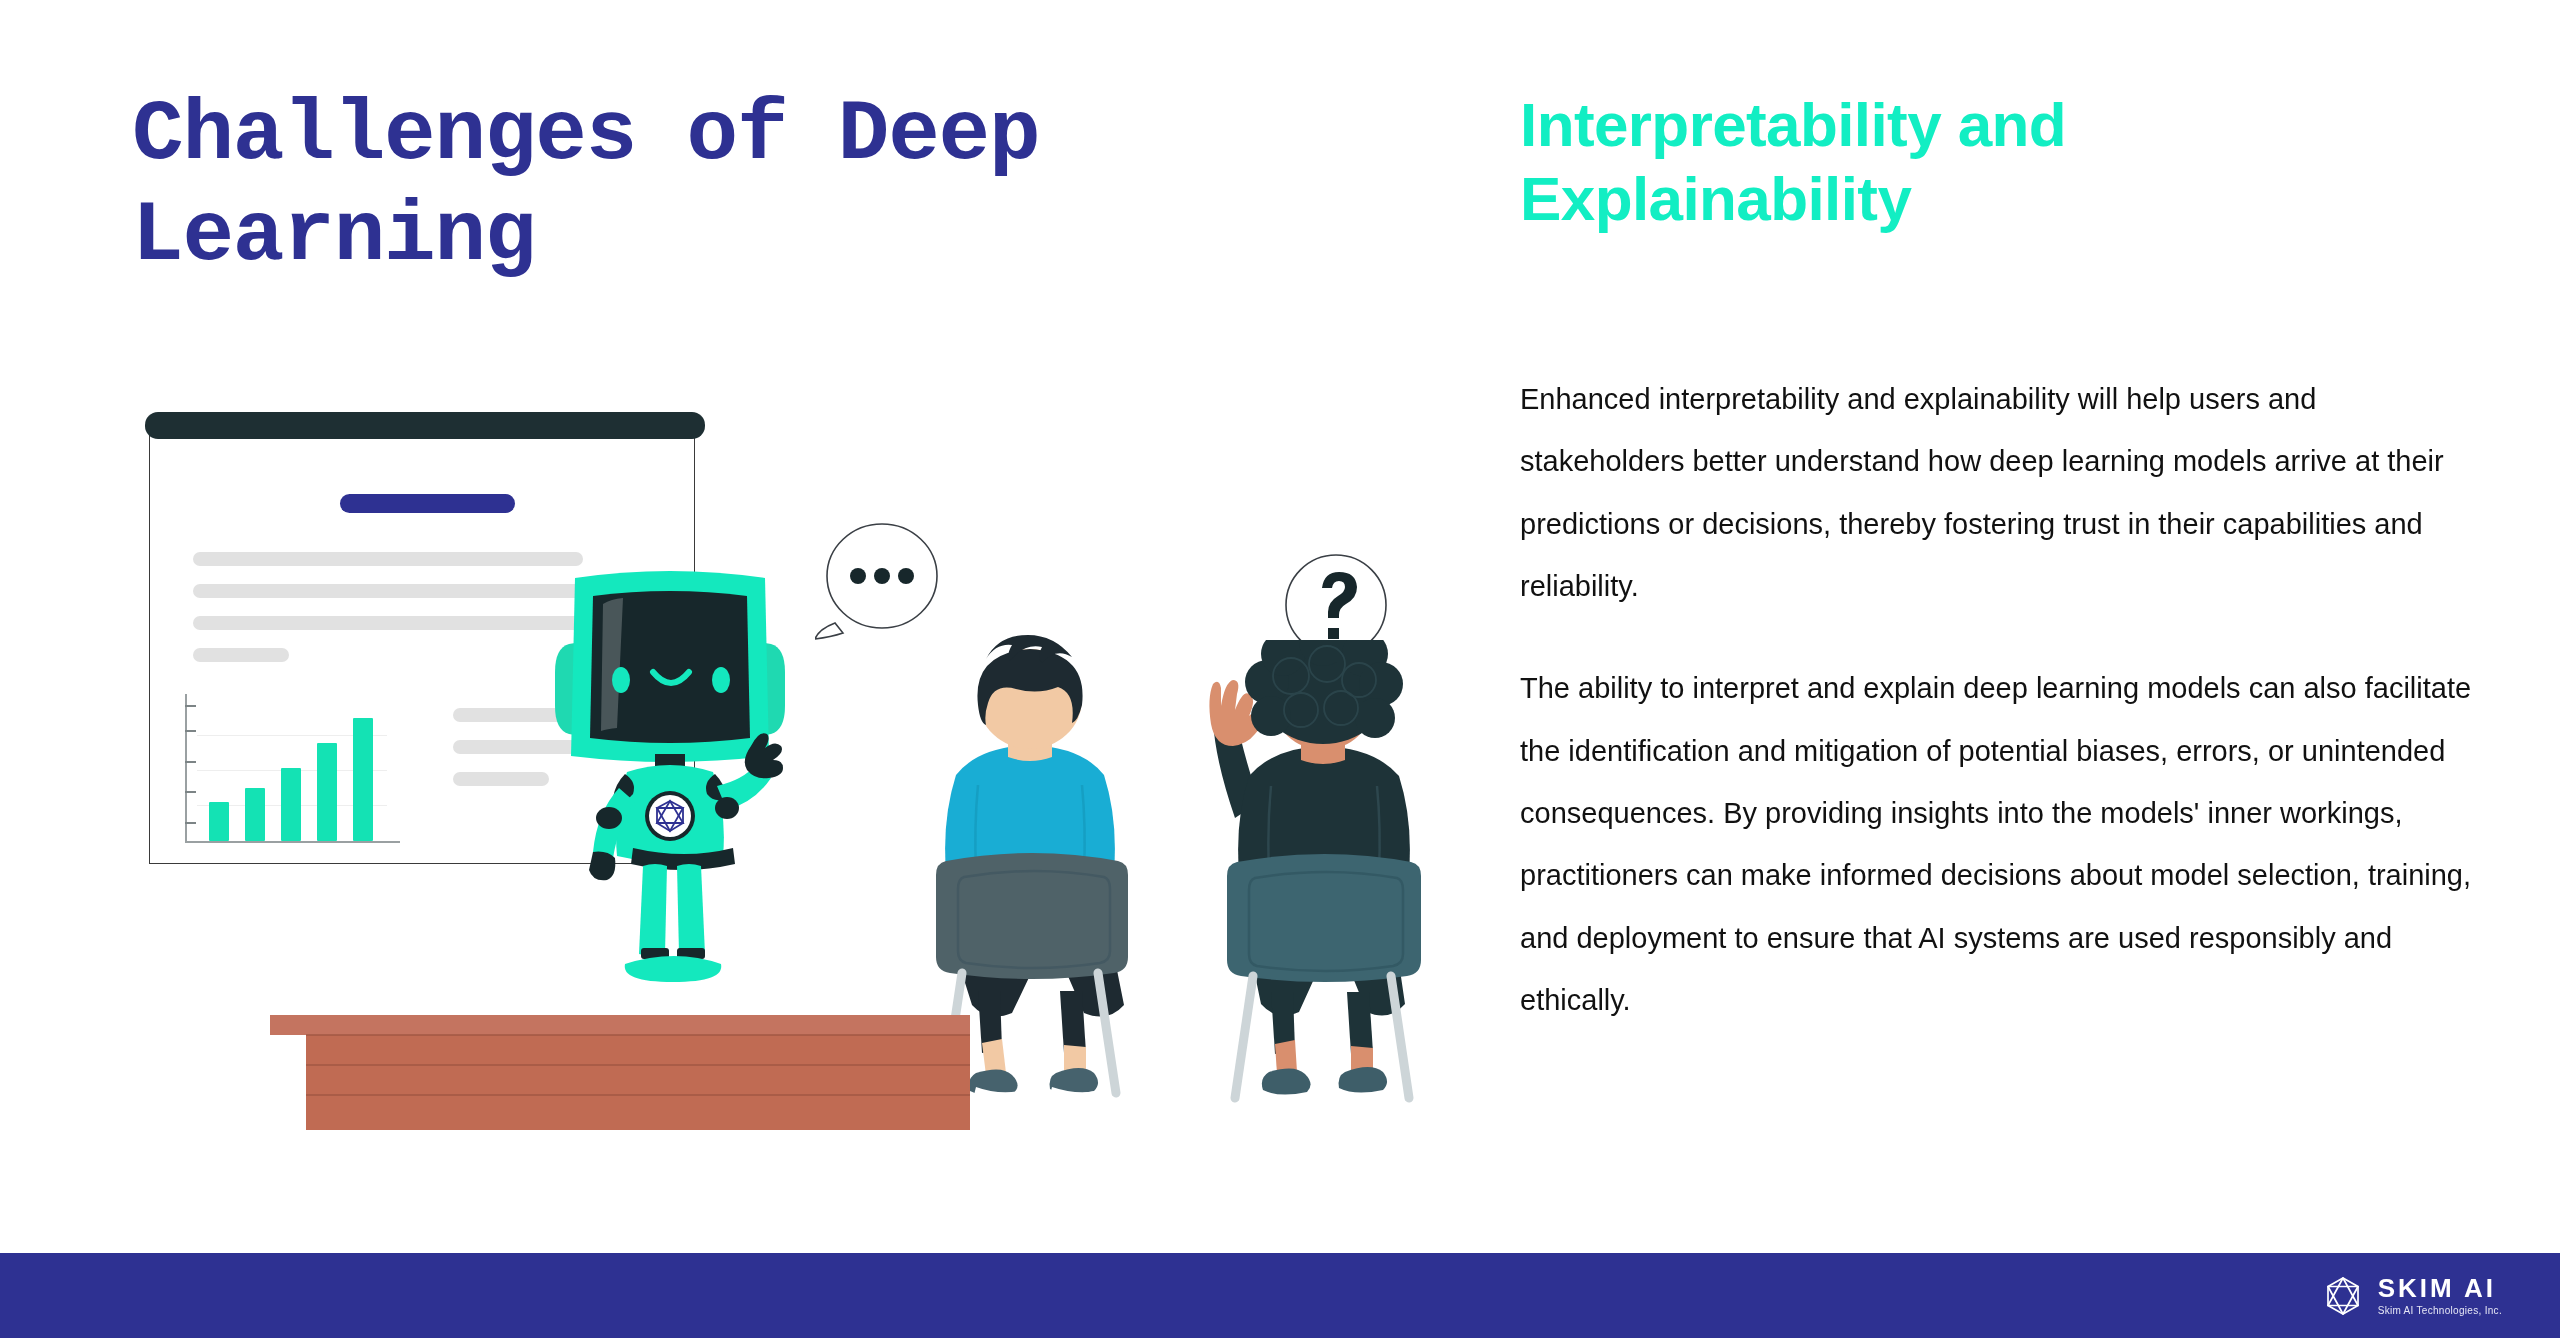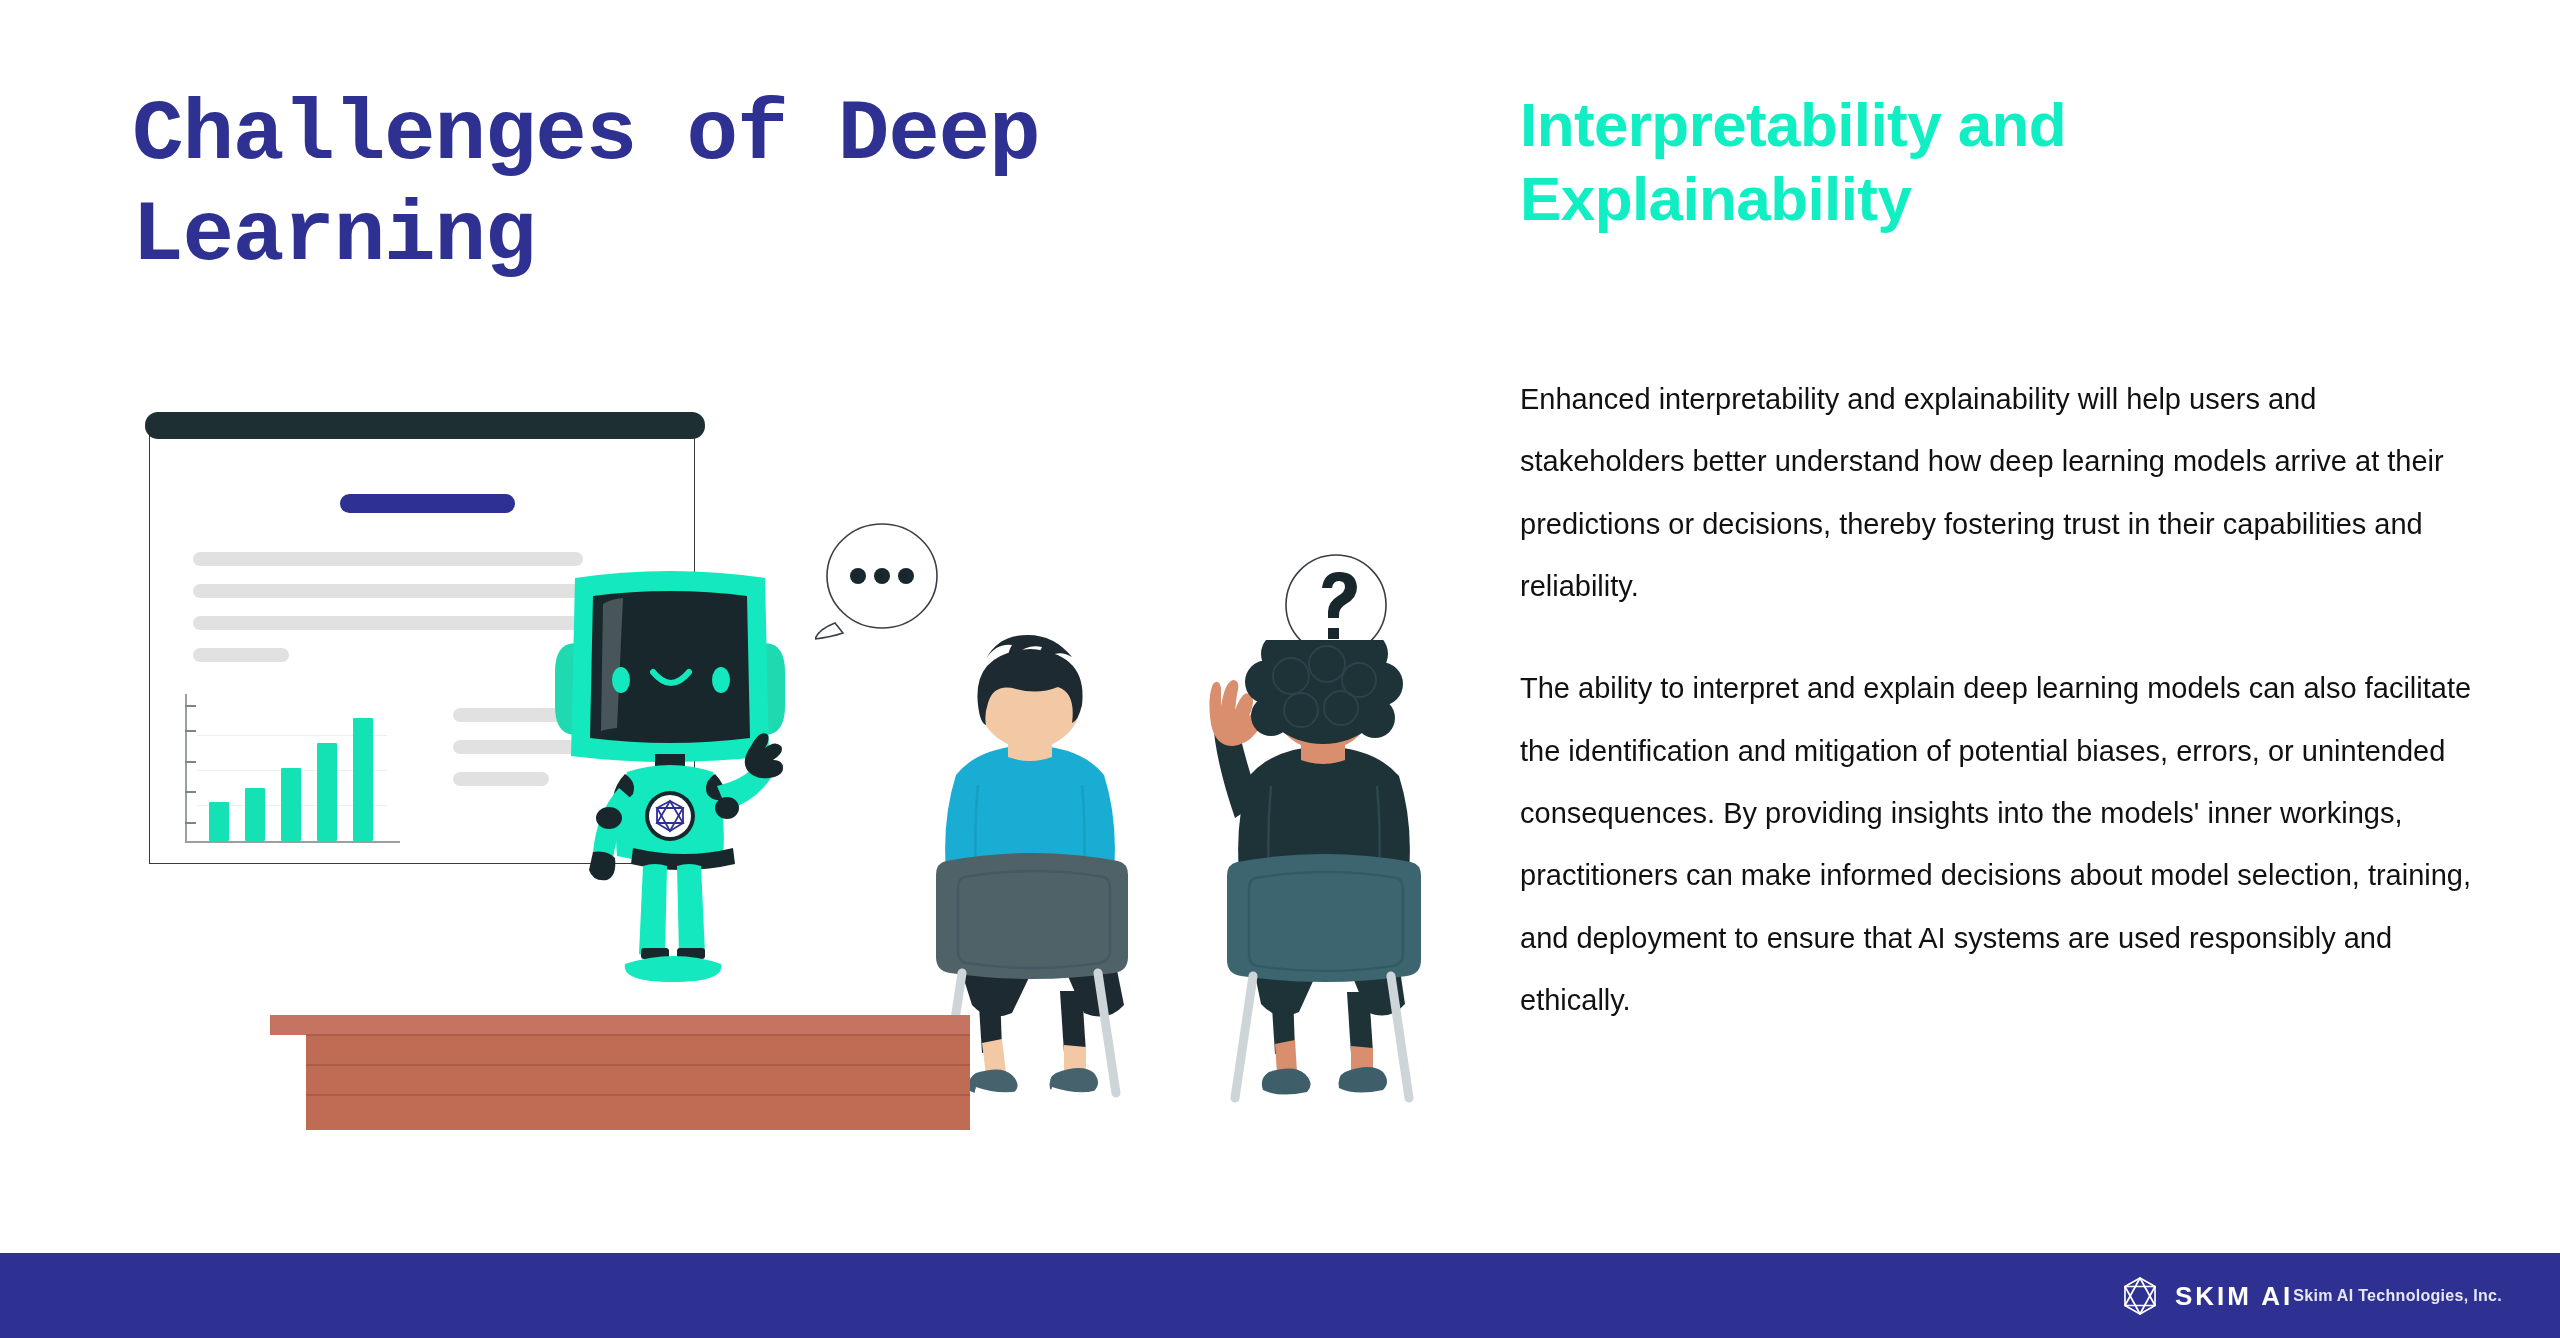--- a/index.html
+++ b/index.html
@@ -204,35 +204,34 @@
   .logo {
     position: absolute;
     right: 58px;
     top: 50%;
     transform: translateY(-50%);
     display: flex;
     align-items: center;
     gap: 14px;
   }
   .logo-mark { width: 42px; height: 42px; flex: none; }
-  .logo-text { display: flex; flex-direction: row; line-height: 1; text-align: center; }
+  .logo-text { display: flex; flex-direction: column; line-height: 1; }
   .logo-name {
     font-family: "Liberation Sans", sans-serif;
     font-size: 26px;
     font-weight: bold;
     letter-spacing: 3px;
     color: #ffffff;
   }
   .logo-sub {
     font-family: "Liberation Sans", sans-serif;
-    font-size: 16px;
+    font-size: 10px;
     letter-spacing: 0.3px;
     color: #e6e7f5;
     margin-top: 5px;
-    font-weight: bold;
   }
 </style>
 </head>
 <body>
 
 <div class="slide">
 
   <div class="left-col">
 
     <h1 class="slide-title">Challenges of Deep Learning</h1>

